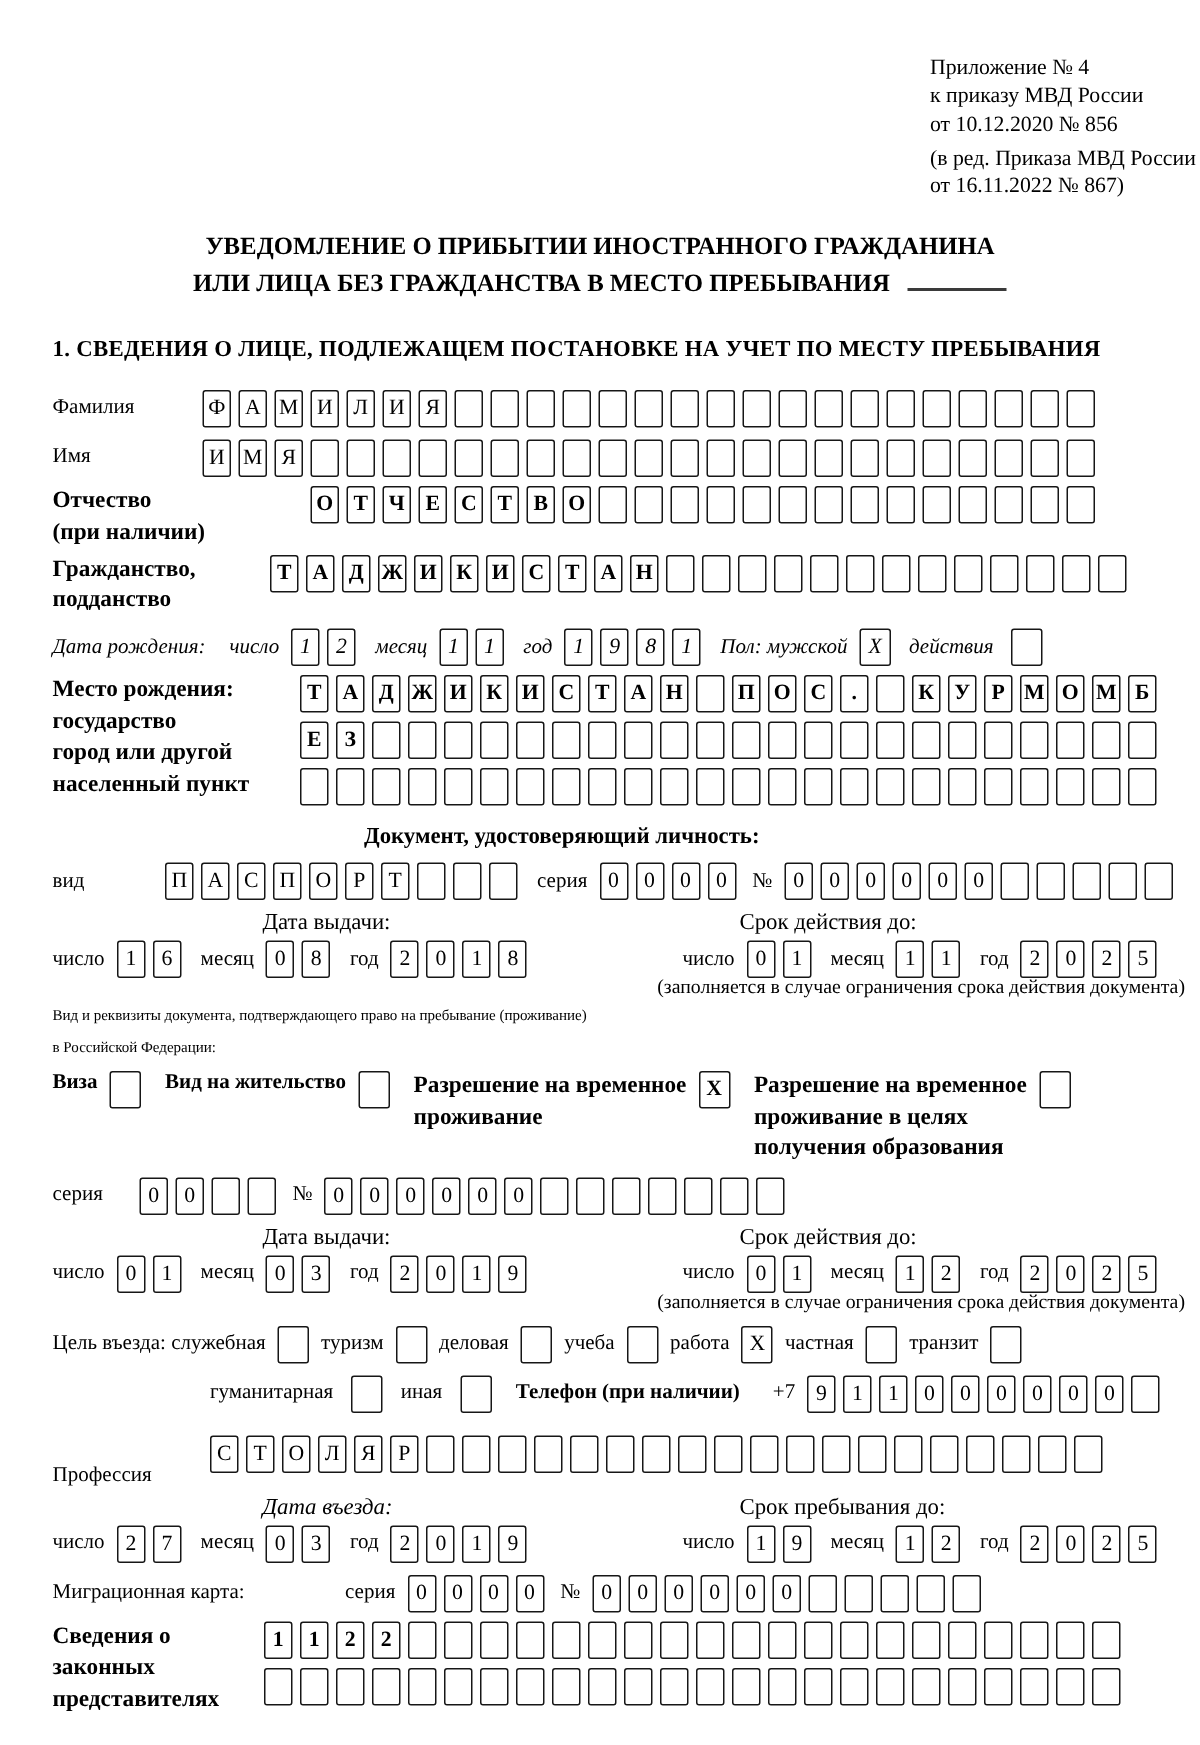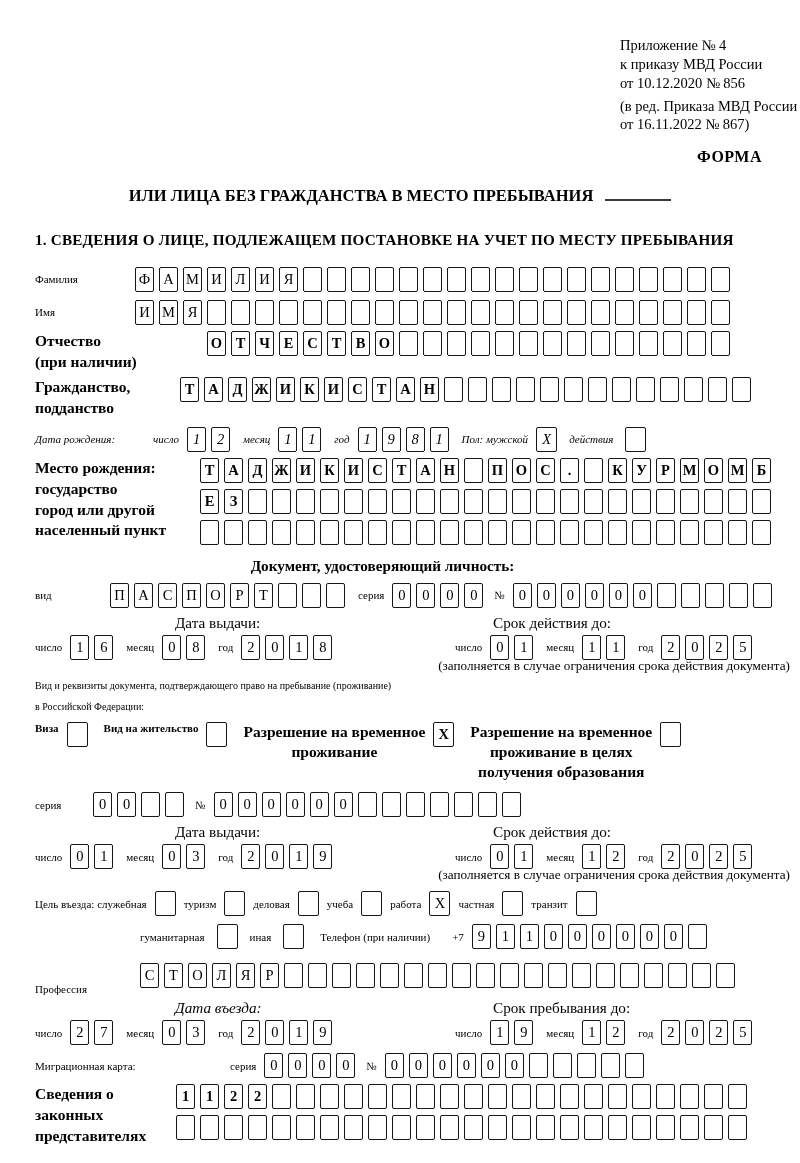--- a/index.html
+++ b/index.html
@@ -1,71 +1,71 @@
 <!DOCTYPE html>
 <html><head>
 <meta charset="utf-8">
 <style>
   html,body{margin:0;padding:0;background:#fff;}
   body{width:800px;height:1163px;overflow:hidden;color:#000;
        font-family:"Liberation Serif","DejaVu Serif",serif;}
-  .page{box-sizing:border-box;width:800px;height:1091px;padding:36px 0 0 35px;position:relative;}
+  .page{box-sizing:border-box;width:800px;height:1091px;padding:36px 16px 0 35px;position:relative;}
 
   
   .hdr{margin-left:585px;font-size:14.5px;line-height:1.3;white-space:nowrap;}
   .hdr .gap{margin-top:4px;}
   .forma{margin:14px 38px 0 0;text-align:right;font-weight:bold;font-size:16px;letter-spacing:.5px;}
 
   
   .title{margin-top:18px;text-align:center;font-weight:bold;font-size:16.5px;line-height:1.5;width:730px;}
   .blankline{display:inline-block;width:66px;height:13px;border-bottom:2.5px solid #3a3a3a;margin-left:12px;}
   .sec{margin-top:22px;font-weight:bold;font-size:15.2px;letter-spacing:.2px;}
 
   
   .formarea{margin-top:16px;}
   .frow{display:flex;align-items:center;margin-bottom:4px;min-height:29px;}
   .frow.top{align-items:flex-start;font-weight:bold;}
-  .lb{font-size:11px;flex:none;}
+  .lb{font-size:14px;flex:none;}
   .lbl2{font-size:15.5px;line-height:1.35;flex:none;}
   .cells{display:flex;flex:none;}
   .cell{box-sizing:border-box;flex:none;width:19px;height:25px;border:1.7px solid #161616;
         border-radius:2px;margin-right:5px;display:flex;align-items:center;justify-content:center;
         font-size:14.5px;}
   .cb{width:21px;}
   .w100{width:100px;} .w172{width:172px;} .w145{width:145px;} .w165{width:165px;}
   .w75{width:75px;} .w105{width:105px;margin-top:28px;} .w141{width:141px;}
   .stack{display:flex;flex-direction:column;}
   .stack .cells{margin-bottom:6px;}
   .mid{text-align:center;font-weight:bold;font-size:15.2px;margin:6px 70px 6px 0;}
   .note{font-size:13.2px;text-align:right;margin:-2px 12px 6px 0;width:755px;}
   .para{font-size:10px;margin:4px 0 10px 0;}
-  .prelabel{white-space:pre-line;text-align:center;font-size:15.5px;line-height:1.3;flex:none;}
+  .prelabel{white-space:pre-line;font-size:15.5px;line-height:1.3;flex:none;}
   .twocol{display:flex;}
   .col-l{width:420px;flex:none;}
   .col-r{flex:none;}
   .dh{font-size:15.2px;margin-bottom:3px;}
   .dline{display:flex;align-items:center;}
   .gap8{margin-right:8px;} .gap12{margin-right:12px;} .gap16{margin-right:16px;}
   .ml6{margin-left:6px;} .ml8{margin-left:8px;}
 </style>
 </head>
 <body>
 
 <div class="page">
 
   <div class="hdr">
     <div>Приложение № 4</div>
     <div>к приказу МВД России</div>
     <div>от 10.12.2020 № 856</div>
     <div class="gap">(в ред. Приказа МВД России</div>
     <div>от 16.11.2022 № 867)</div>
   </div>
-  <div class="forma">ФОРМА</div>
 
   <div class="title">
+    <div>УВЕДОМЛЕНИЕ О ПРИБЫТИИ ИНОСТРАННОГО ГРАЖДАНИНА</div>
     <div><span>ИЛИ ЛИЦА БЕЗ ГРАЖДАНСТВА В МЕСТО ПРЕБЫВАНИЯ</span><span class="blankline"></span></div>
   </div>
 
   <div class="sec">1. СВЕДЕНИЯ О ЛИЦЕ, ПОДЛЕЖАЩЕМ ПОСТАНОВКЕ НА УЧЕТ ПО МЕСТУ ПРЕБЫВАНИЯ</div>
 
   <div class="formarea">
 
     <div class="frow">
       <span class="lb w100">Фамилия</span>
       <div class="cells">
@@ -499,21 +499,21 @@
       <span class="cell cb gap8"></span>
       <span class="lb gap8">транзит</span>
       <span class="cell cb"></span>
     </div>
 
     <div class="frow" style="margin-left:105px;">
       <span class="lb gap12">гуманитарная</span>
       <span class="cell cb gap12"></span>
       <span class="lb gap12">иная</span>
       <span class="cell cb gap16"></span>
-      <span class="lb" style="margin-right:22px;">Телефон (при наличии)</span>
+      <span class="lb" style="margin-right:22px;font-weight:bold;">Телефон (при наличии)</span>
       <span class="lb gap8">+7</span>
       <div class="cells">
           <span class="cell">9</span>
           <span class="cell">1</span>
           <span class="cell">1</span>
           <span class="cell">0</span>
           <span class="cell">0</span>
           <span class="cell">0</span>
           <span class="cell">0</span>
           <span class="cell">0</span>

